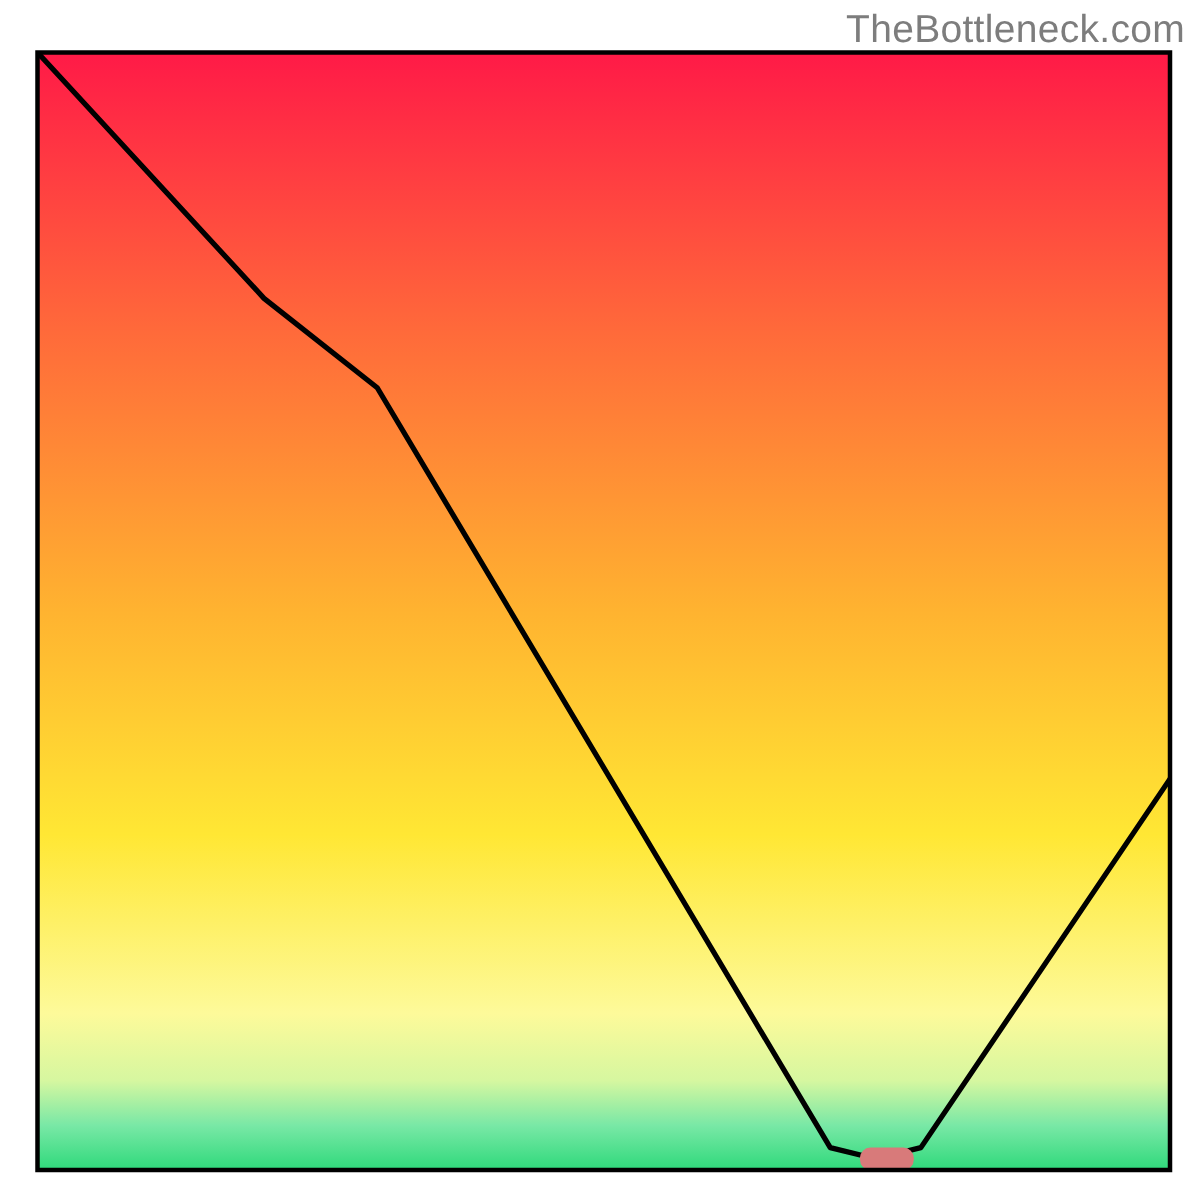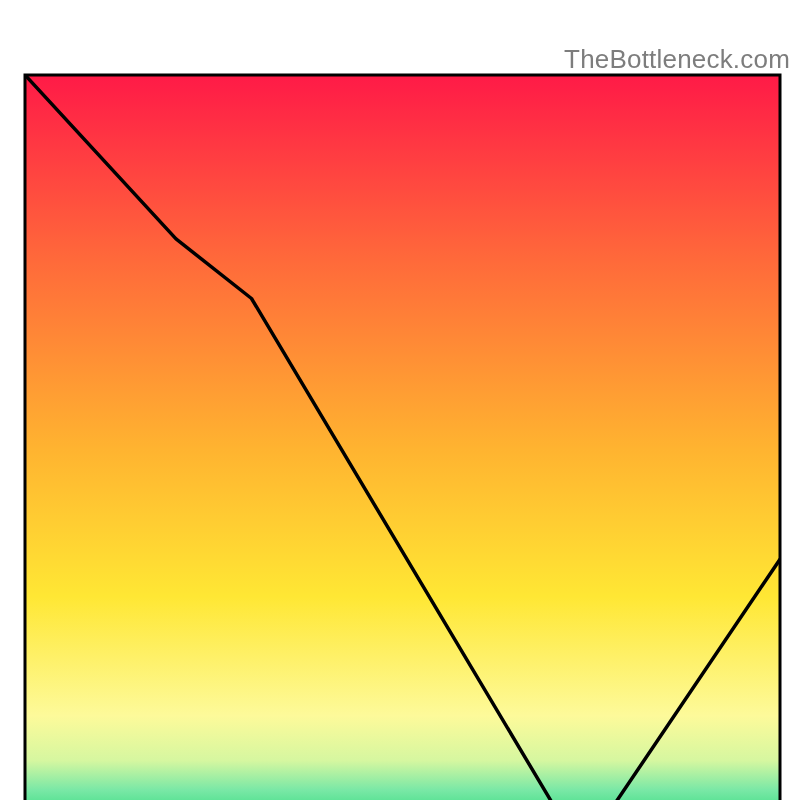--- a/index.html
+++ b/index.html
@@ -7,21 +7,20 @@
     padding: 0;
     width: 800px;
     height: 800px;
     background: #fff;
     font-family: Arial, Helvetica, sans-serif;
   }
   .wrap {
     position: relative;
     width: 800px;
     height: 584px;
-    margin-top: 40px;
   }
   .watermark {
     position: absolute;
     top: 4px;
     right: 10px;
     color: #7d7d7d;
     font-size: 26px;
     font-weight: 500;
     letter-spacing: 0.2px;
   }

